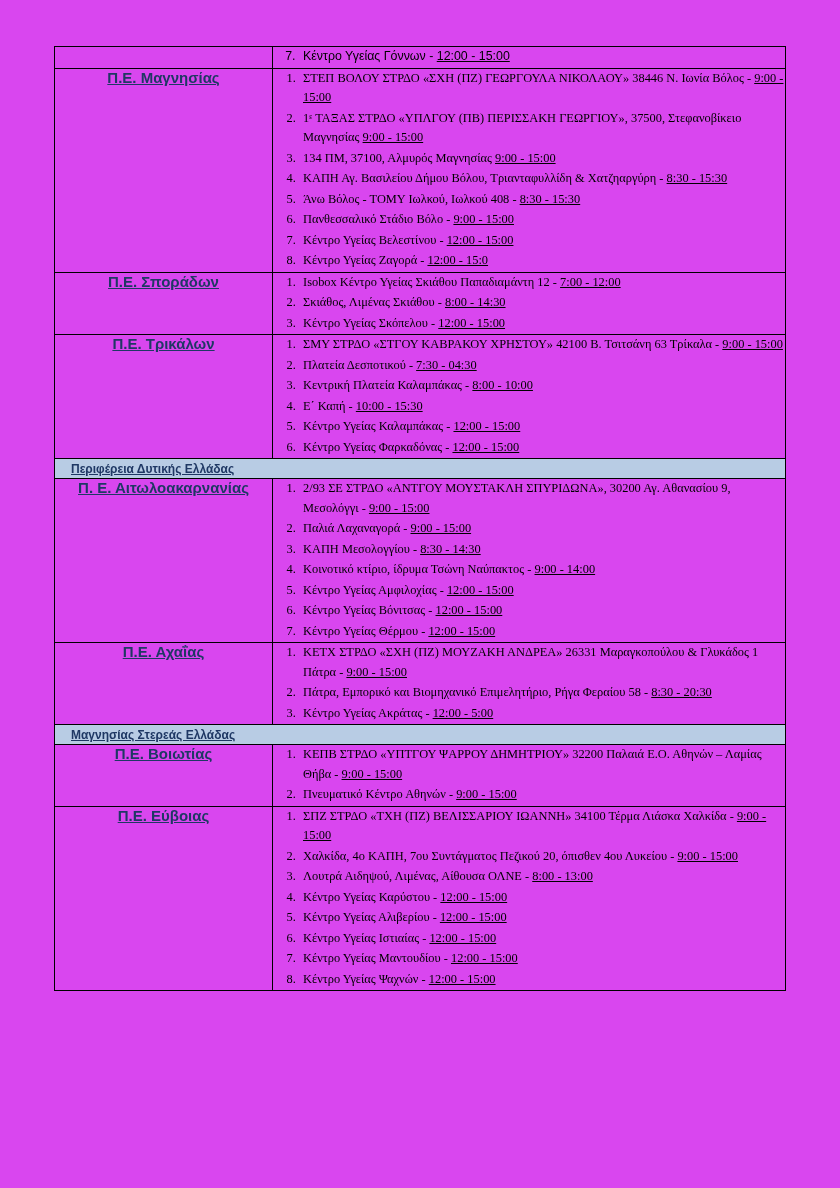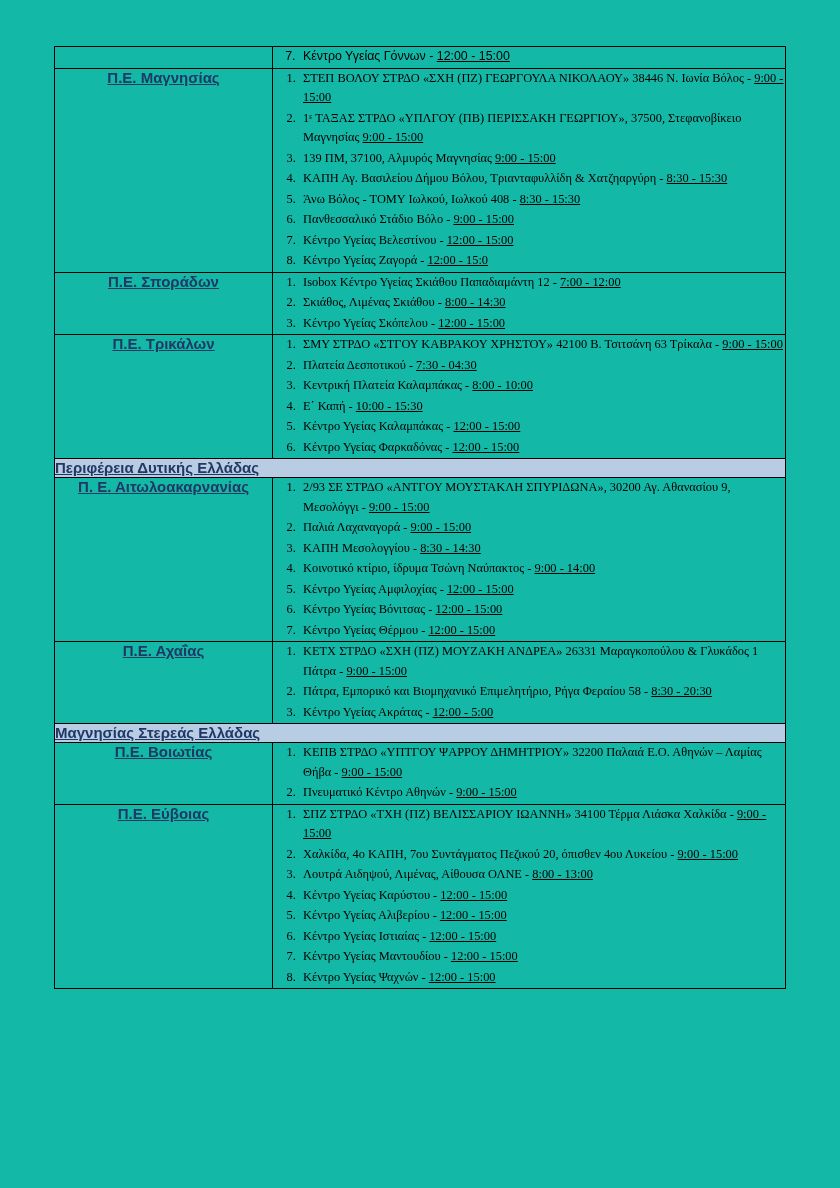--- a/index.html
+++ b/index.html
@@ -10,21 +10,21 @@
   body {
     width: 840px;
     min-height: 1188px;
     font-family: "Liberation Sans", sans-serif;
     color: #000000;
   }
   .page {
     width: 840px;
     min-height: 1188px;
     padding: 46px 54px 10px 54px;
-    background: #14b8a6;
+    background: #d946ef;
   }
   table.doc-table {
     width: 100%;
     border-collapse: collapse;
     table-layout: fixed;
   }
   table.doc-table td {
     border: 1px solid #000000;
     vertical-align: top;
     padding: 0;
@@ -33,25 +33,25 @@
   col.c-right { width: auto; }
 
   
   .region-cell {
     background: #b8cce4;
     padding: 3px 0 3px 0;
     text-align: left;
   }
   .region-label {
     display: inline-block;
-    font-size: 15px;
+    font-size: 12px;
     font-weight: bold;
     color: #1f3864;
     text-decoration: underline;
-    padding-left: 0;
+    padding-left: 16px;
     line-height: 17px;
   }
 
   
   .pref-cell {
     text-align: center;
     vertical-align: middle;
     padding: 4px 6px;
   }
   .pref-label {
@@ -107,21 +107,21 @@
         </td>
       </tr>
     </tbody>
     <tbody id="rows-body">
         <tr>
           <td class="pref-cell"><span class="pref-label">Π.Ε. Μαγνησίας</span></td>
           <td class="list-cell">
             <ol class="items">
               <li><span>ΣΤΕΠ ΒΟΛΟΥ ΣΤΡΔΟ «ΣΧΗ (ΠΖ) ΓΕΩΡΓΟΥΛΑ ΝΙΚΟΛΑΟΥ» 38446 Ν. Ιωνία Βόλος - </span><span class="t">9:00 - 15:00</span></li>
               <li><span>1ᵋ ΤΑΞΑΣ ΣΤΡΔΟ «ΥΠΛΓΟΥ (ΠΒ) ΠΕΡΙΣΣΑΚΗ ΓΕΩΡΓΙΟΥ», 37500, Στεφανοβίκειο Μαγνησίας </span><span class="t">9:00 - 15:00</span></li>
-              <li><span>139 ΠΜ, 37100, Αλμυρός Μαγνησίας </span><span class="t">9:00 - 15:00</span></li>
+              <li><span>134 ΠΜ, 37100, Αλμυρός Μαγνησίας </span><span class="t">9:00 - 15:00</span></li>
               <li><span>ΚΑΠΗ Αγ. Βασιλείου Δήμου Βόλου, Τριανταφυλλίδη &amp; Χατζηαργύρη - </span><span class="t">8:30 - 15:30</span></li>
               <li><span>Άνω Βόλος - ΤΟΜΥ Ιωλκού, Ιωλκού 408 - </span><span class="t">8:30 - 15:30</span></li>
               <li><span>Πανθεσσαλικό Στάδιο Βόλο - </span><span class="t">9:00 - 15:00</span></li>
               <li><span>Κέντρο Υγείας Βελεστίνου - </span><span class="t">12:00 - 15:00</span></li>
               <li><span>Κέντρο Υγείας Ζαγορά - </span><span class="t">12:00 - 15:0</span></li>
             </ol>
           </td>
         </tr>
         <tr>
           <td class="pref-cell"><span class="pref-label">Π.Ε. Σποράδων</span></td>

